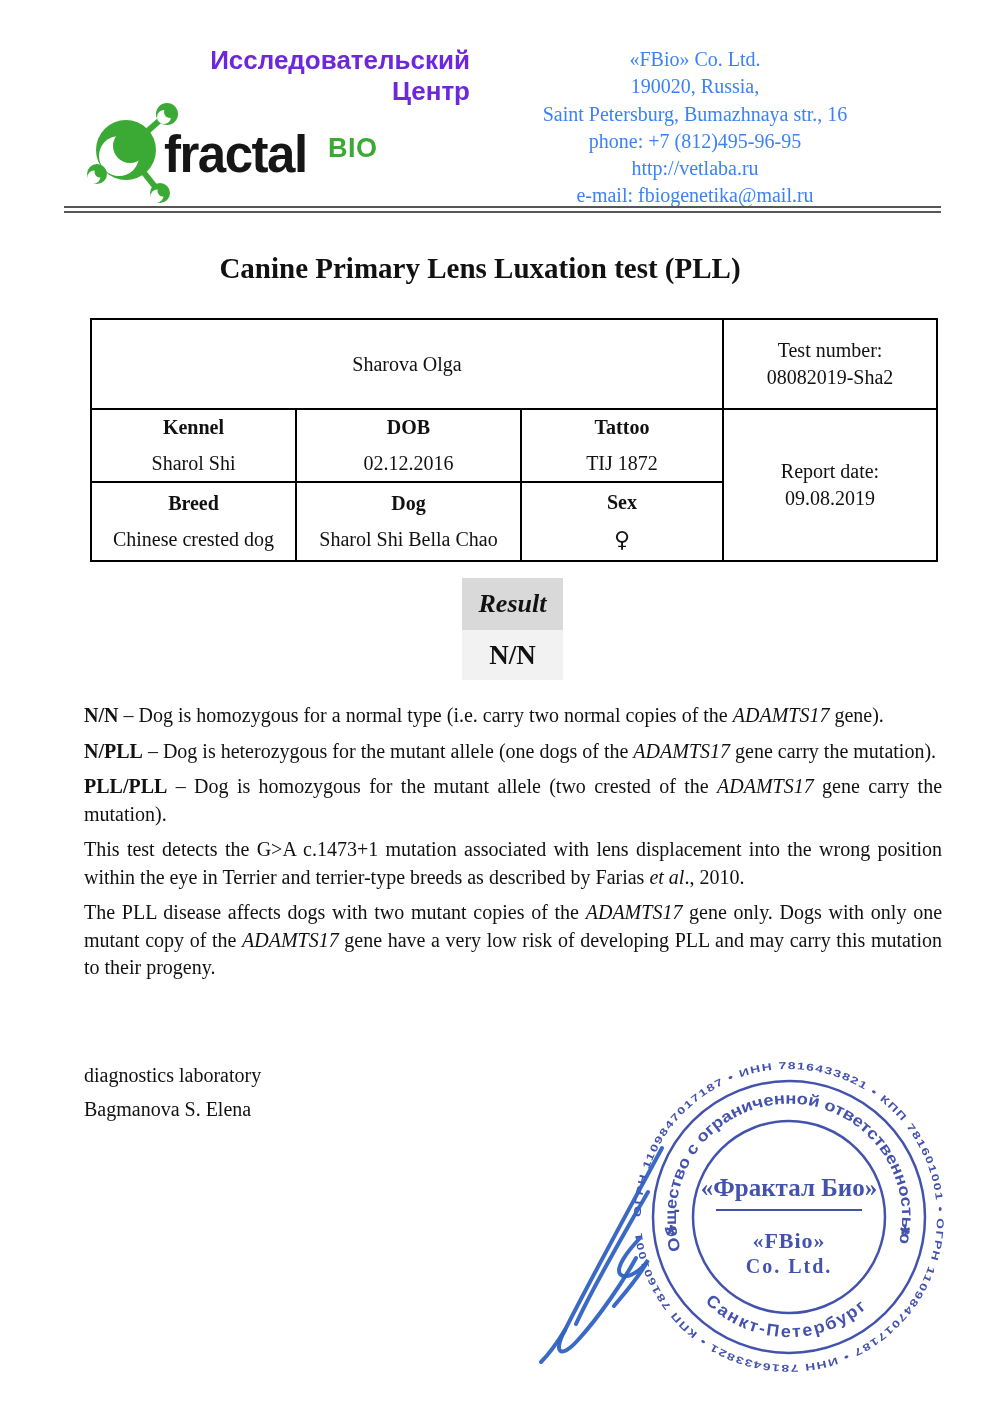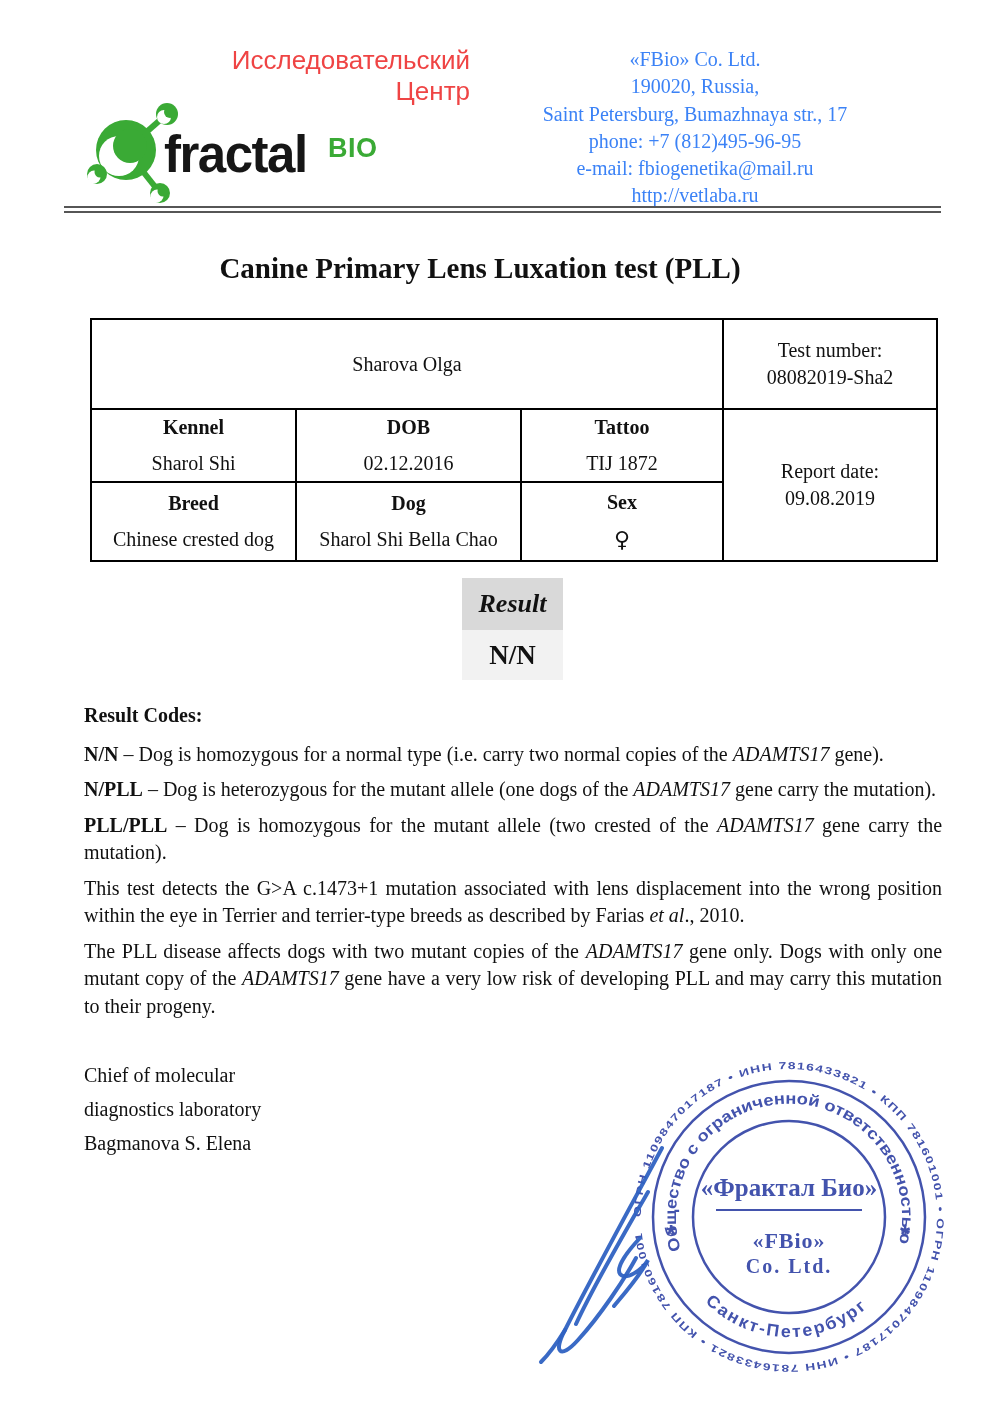--- a/index.html
+++ b/index.html
@@ -13,21 +13,21 @@
   }
   html,body{margin:0;padding:0;background:#ffffff;}
   .page{
     position:relative;width:1006px;height:1427px;background:#fff;overflow:hidden;
     font-family:"Liberation Serif","DejaVu Serif",serif;color:var(--ink);
   }
   
   .ru-header{
     position:absolute;top:45px;right:536px;text-align:right;
     font-family:"Liberation Sans","DejaVu Sans",sans-serif;
-    font-weight:normal;font-size:26px;line-height:31px;color:#ef4444;white-space:nowrap;
+    font-weight:bold;font-size:26px;line-height:31px;color:#6d28d9;white-space:nowrap;
   }
   .company{
     position:absolute;top:46px;left:505px;width:380px;text-align:center;
     font-size:20px;line-height:27.3px;color:#3b82f6;
   }
   .logo-svg{position:absolute;left:85px;top:100px;}
   .double-rule{
     position:absolute;left:64px;top:206px;width:877px;height:3px;
     border-top:2px solid #565656;border-bottom:2px solid #565656;
   }
@@ -119,24 +119,24 @@
       <circle cx="9" cy="77" r="6.5" fill="#ffffff"></circle>
       <circle class="mol" cx="15" cy="72" r="5.5"></circle>
     </g>
     <text class="wordmark" x="79" y="72">fractal</text>
     <text class="bio" x="243" y="57">BIO</text>
   </svg>
 
   <div class="company">
     <div>«FBio» Co. Ltd.</div>
     <div>190020, Russia,</div>
-    <div>Saint Petersburg, Bumazhnaya str., 17</div>
+    <div>Saint Petersburg, Bumazhnaya str., 16</div>
     <div>phone: +7 (812)495-96-95</div>
+    <div>http://vetlaba.ru</div>
     <div>e-mail: fbiogenetika@mail.ru</div>
-    <div>http://vetlaba.ru</div>
   </div>
 
   <div class="double-rule"></div>
 
   <div class="doc-title">Canine Primary Lens Luxation test (PLL)</div>
 
   <table class="info">
     <colgroup>
       <col style="width:205px">
         <col style="width:225px">
@@ -187,35 +187,33 @@
     </tr>
   </tbody>
     </table>
 
   <div class="result-box">
     <div class="res-h">Result</div>
     <div class="res-v">N/N</div>
   </div>
 
   <div class="copy">
-    <p class="codes-heading">Result Codes:</p>
 
     <p><b>N/N</b><span> – </span><span>Dog is homozygous for a normal type (i.e. carry two normal copies of the </span><i>ADAMTS17</i><span> gene).</span></p>
 
     <p class="just"><b>N/PLL</b><span> – </span><span>Dog is heterozygous for the mutant allele (one dogs of the </span><i>ADAMTS17</i><span> gene carry the mutation).</span></p>
 
     <p class="just"><b>PLL/PLL</b><span> – </span><span>Dog is homozygous for the mutant allele (two crested of the </span><i>ADAMTS17</i><span> gene carry the mutation).</span></p>
 
     <p class="just"><span>This test detects the G&gt;A c.1473+1 mutation  associated with lens displacement into the wrong position within the eye in  Terrier and terrier-type breeds as described by Farias </span><i>et al</i><span>., 2010.</span></p>
 
     <p class="just"><span>The PLL disease affects dogs with two mutant copies of the </span><i>ADAMTS17</i><span> gene only. Dogs with only one mutant copy of the </span><i>ADAMTS17</i><span> gene have a very low risk of developing PLL and may carry this mutation to their progeny.</span></p>
   </div>
 
   <div class="sig-block">
-    <div>Chief of molecular</div>
     <div>diagnostics laboratory</div>
     <div>Bagmanova S. Elena</div>
   </div>
 
   <svg class="stamp-svg" width="480" height="370" viewBox="0 0 480 370">
     <defs>
       <path id="ringPath" d="M 121,177 A 148,148 0 1 1 417,177 A 148,148 0 1 1 121,177"></path>
       <path id="arcTop" d="M 161,210 A 113,113 0 1 1 377,210"></path>
       <path id="arcBot" d="M 185,262 A 118,118 0 0 0 353,262"></path>
     </defs>

